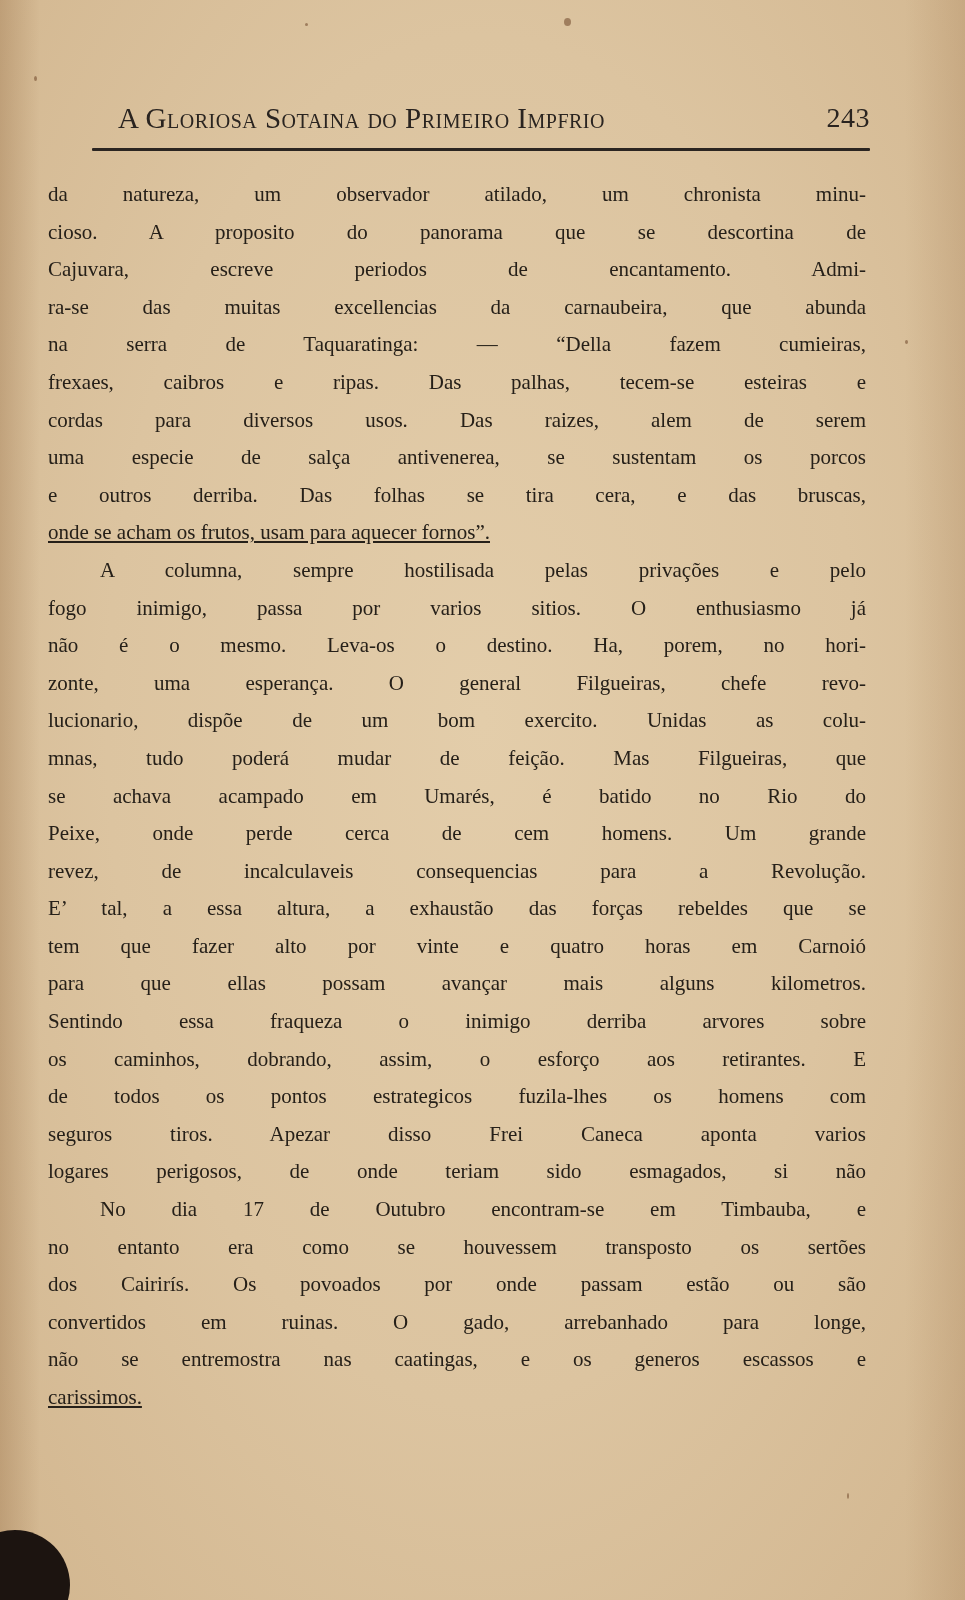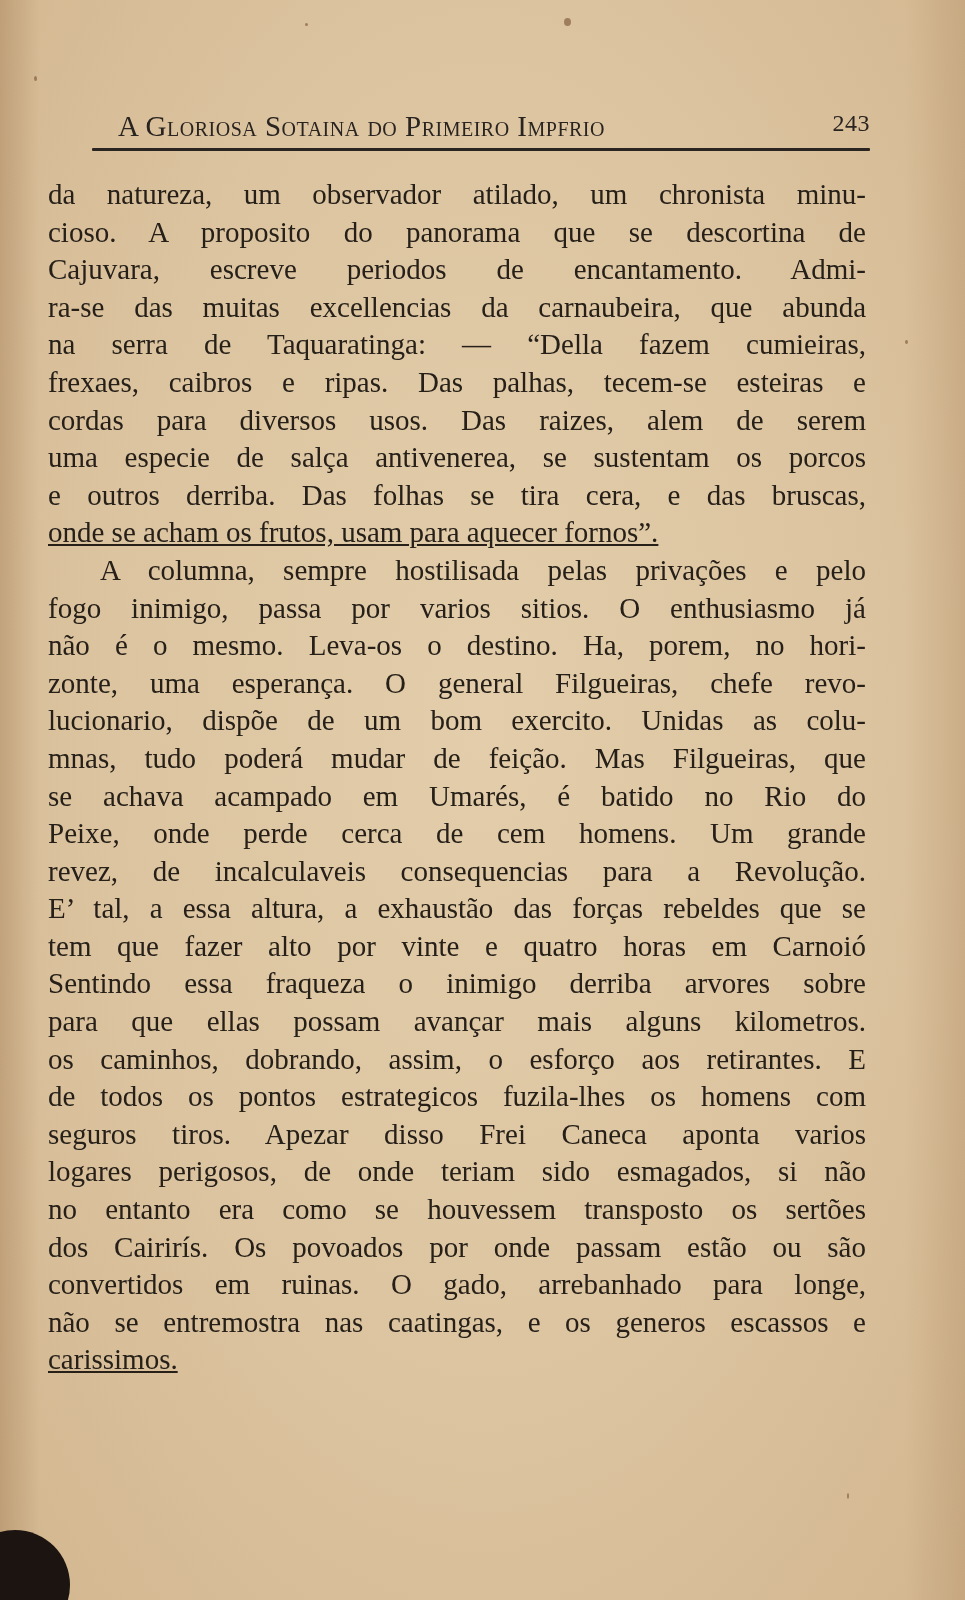--- a/index.html
+++ b/index.html
@@ -48,54 +48,53 @@
       background: #1c1410;
     }
     .header {
       position: absolute;
       left: 118px;
       top: 102px;
       width: 752px;
       height: 40px;
       font-family: "Liberation Serif", "DejaVu Serif", serif;
       color: #2a2420;
-      margin-top: 8px;
     }
     .running-title {
       position: absolute;
       left: 0;
       top: 0;
       font-size: 29px;
       letter-spacing: 0.5px;
       font-variant: small-caps;
       white-space: nowrap;
     }
     .page-number {
       position: absolute;
       right: 0;
       top: 0;
-      font-size: 24px;
+      font-size: 28px;
       letter-spacing: 0.5px;
     }
     .header-rule {
       position: absolute;
       left: 92px;
       top: 148px;
       width: 778px;
       height: 3px;
       background: #2b2521;
       border-radius: 1px;
     }
     .body-text {
       position: absolute;
       left: 48px;
       top: 176px;
       width: 818px;
       font-family: "Liberation Serif", "DejaVu Serif", serif;
-      font-size: 29px;
+      font-size: 21px;
       line-height: 37.6px;
       color: #262019;
     }
     .line {
       display: block;
       white-space: nowrap;
       text-align: justify;
       text-align-last: justify;
       height: 37.6px;
     }
@@ -149,29 +148,30 @@
       <span class="line">fogo inimigo, passa por varios sitios.  O enthusiasmo já</span>
       <span class="line">não é o mesmo.  Leva-os o destino.  Ha, porem, no hori-</span>
       <span class="line">zonte, uma esperança.  O general Filgueiras, chefe revo-</span>
       <span class="line">lucionario, dispõe de um bom exercito.  Unidas as colu-</span>
       <span class="line">mnas, tudo poderá mudar de feição.  Mas Filgueiras, que</span>
       <span class="line">se achava acampado em Umarés, é batido no Rio do</span>
       <span class="line">Peixe, onde perde cerca de cem homens.  Um grande</span>
       <span class="line">revez, de incalculaveis consequencias para a Revolução.</span>
       <span class="line">E’ tal, a essa altura, a exhaustão das forças rebeldes que se</span>
       <span class="line">tem que fazer alto por vinte e quatro horas em Carnoió</span>
+      <span class="line">para que ellas possam avançar mais alguns kilometros.</span>
       <span class="line">Sentindo essa fraqueza o inimigo derriba arvores sobre</span>
-      <span class="line">para que ellas possam avançar mais alguns kilometros.</span>
       <span class="line">os caminhos, dobrando, assim, o esforço aos retirantes.  E</span>
       <span class="line">de todos os pontos estrategicos fuzila-lhes os homens com</span>
       <span class="line">seguros tiros.  Apezar disso Frei Caneca aponta varios</span>
       <span class="line">logares perigosos, de onde teriam sido esmagados, si não</span>
     </div>
 
     <div>
+      <span class="line indent">No dia 17 de Outubro encontram-se em Timbauba, e</span>
       <span class="line">no entanto era como se houvessem transposto os sertões</span>
       <span class="line">dos Cairirís.  Os povoados por onde passam estão ou são</span>
       <span class="line">convertidos em ruinas.  O gado, arrebanhado para longe,</span>
       <span class="line">não se entremostra nas caatingas, e os generos escassos e</span>
       <span class="line last">carissimos.</span>
     </div>
   </div>
 
   <div class="corner-shadow"></div>
 </div>

